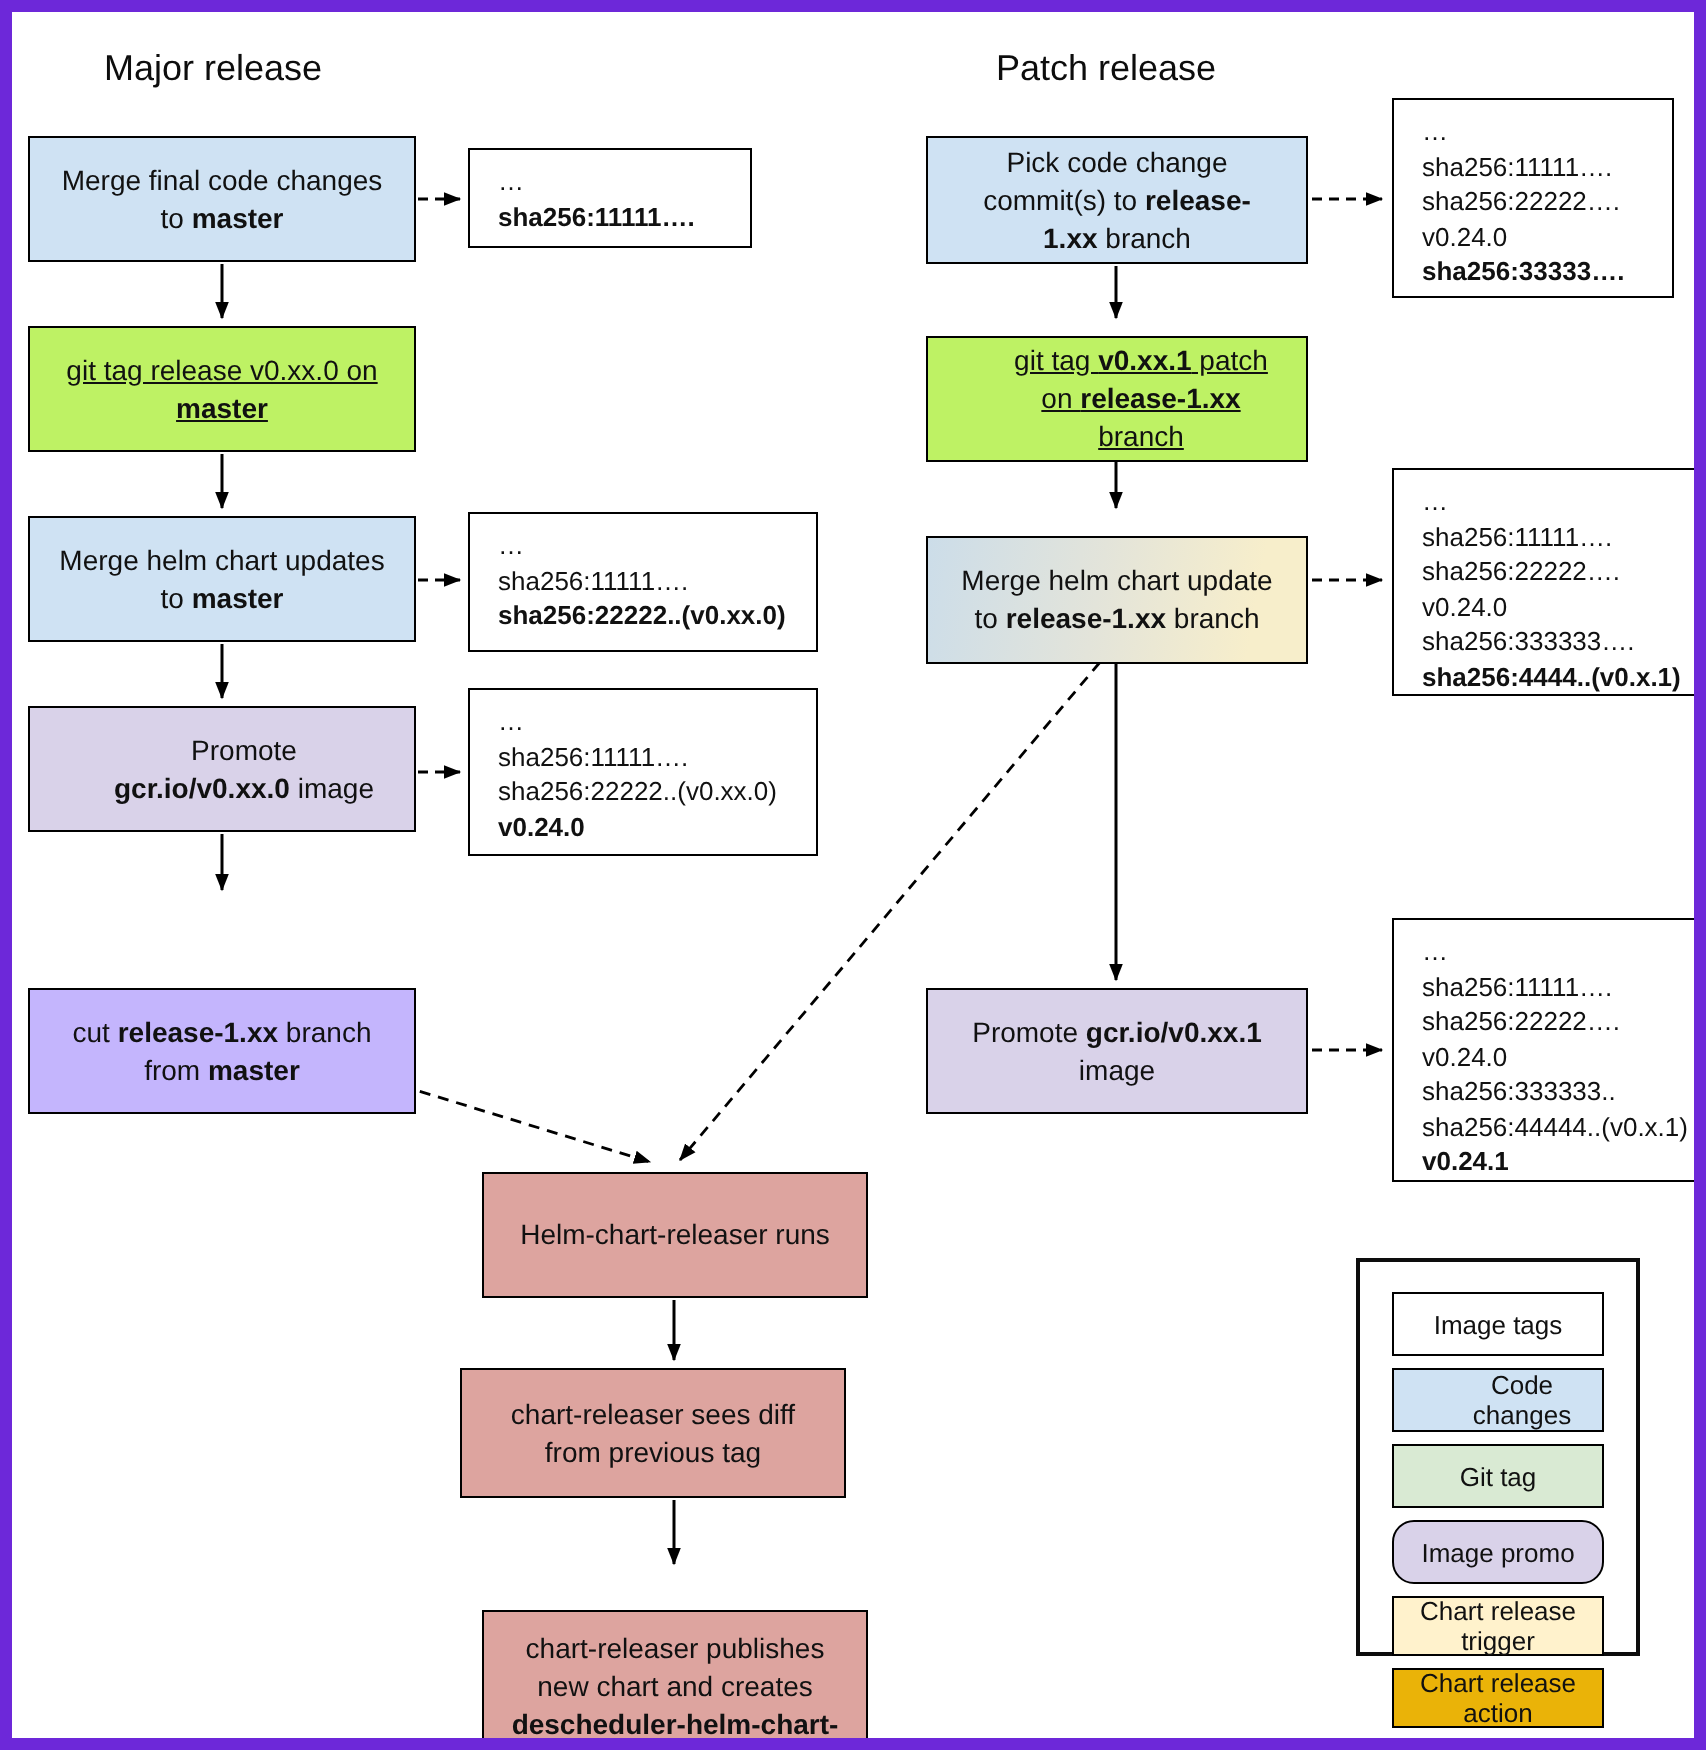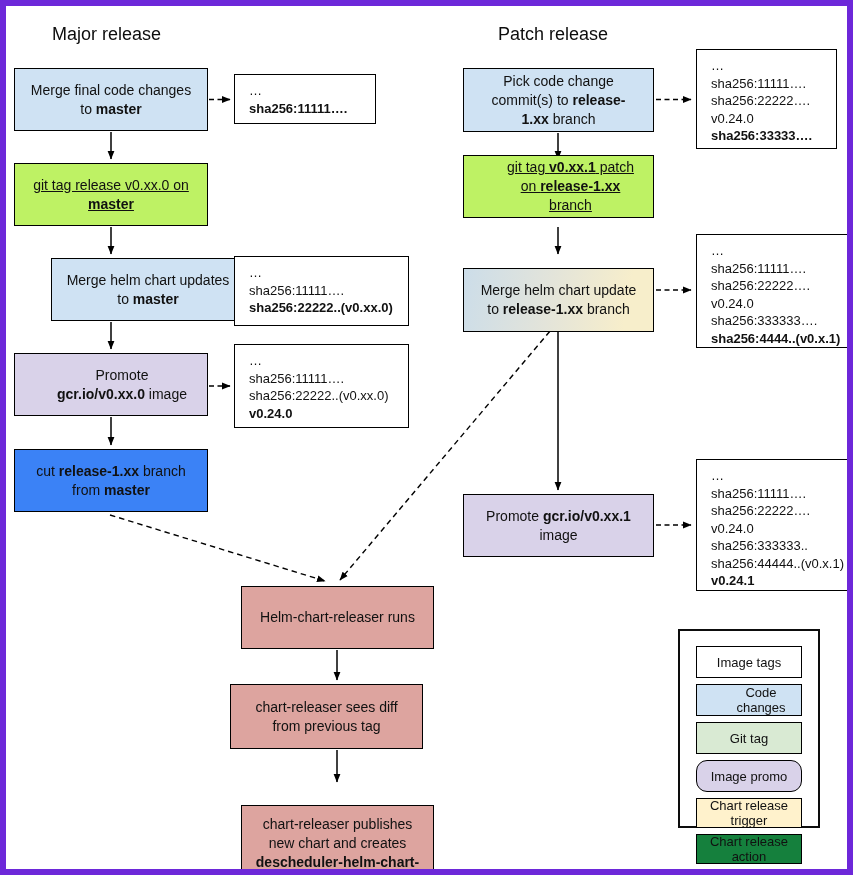--- a/index.html
+++ b/index.html
@@ -14,21 +14,21 @@
   .node{
     position:absolute;box-sizing:border-box;border:1.5px solid #000;
     display:flex;align-items:center;justify-content:center;
     text-align:center;font-size:14px;line-height:19px;padding:2px 14px;
   }
   .node .node-label{overflow-wrap:break-word;width:100%;}
   .node b{font-weight:bold;}
   .bg-blue{background:#cfe2f3;}
   .bg-green{background:#bef264;text-decoration:underline;}
   .bg-purple{background:#d9d2e9;}
-  .bg-yellow{background:#3b82f6;}
+  .bg-yellow{background:#c4b5fd;margin-top:45px;}
   .bg-red{background:#dda49f;}
   .bg-gradient{background:linear-gradient(100deg,#ccdde9 0%,#e3e4da 45%,#f7eecb 85%);margin-top:10px;}
   .anno{
     position:absolute;box-sizing:border-box;border:1.5px solid #000;background:#fff;
     font-size:13px;line-height:17.5px;padding:7px 6px 0 14px;text-align:left;
   }
   .anno-text > span, .anno-text > b{display:block;white-space:nowrap;}
   .legend{
     position:absolute;left:672px;top:623px;width:142px;height:199px;
     box-sizing:border-box;border:2.5px solid #0d0d0d;background:#fff;
@@ -39,21 +39,21 @@
     display:flex;align-items:center;justify-content:center;text-align:center;
     font-size:13px;line-height:15px;flex:0 0 auto;
   }
   .lg-h1{height:32px;}
   .lg-h2{height:30px;}
   .lg-white{background:#ffffff;}
   .lg-blue{background:#cfe2f3;padding-left:24px;}
   .lg-green{background:#d9ead3;}
   .lg-purple{background:#d9d2e9;border-radius:11px;}
   .lg-yellow{background:#fff2cc;}
-  .lg-red{background:#15803d;}
+  .lg-red{background:#eab308;}
 </style>
 </head>
 <body>
 
 <div class="canvas">
 
   <svg class="connectors" viewBox="0 0 853 875" xmlns="http://www.w3.org/2000/svg">
     <defs>
       <marker id="ah" markerWidth="10" markerHeight="9" refX="8" refY="4" orient="auto" markerUnits="userSpaceOnUse">
         <path d="M0,0.6 L8.6,4 L0,7.4 Z" fill="#000"></path>
@@ -83,21 +83,21 @@
 
   <div class="col-title" style="left:46px;top:18px;">Major release</div>
   <div class="col-title" style="left:492px;top:18px;">Patch release</div>
 
   <div class="node bg-blue" style="left:8px;top:62px;width:194px;height:63px;">
     <span class="node-label"><span>Merge final code changes to </span><b>master</b></span>
   </div>
   <div class="node bg-green" style="left:8px;top:157px;width:194px;height:63px;">
     <span class="node-label"><span>git tag release v0.xx.0 on </span><b>master</b></span>
   </div>
-  <div class="node bg-blue" style="left:8px;top:252px;width:194px;height:63px;margin-left:37px;">
+  <div class="node bg-blue" style="left:8px;top:252px;width:194px;height:63px;">
     <span class="node-label"><span>Merge helm chart updates to </span><b>master</b></span>
   </div>
   <div class="node bg-purple" style="left:8px;top:347px;width:194px;height:63px;padding-left:36px;">
     <span class="node-label"><span>Promote </span><b>gcr.io/v0.xx.0</b><span> image</span></span>
   </div>
   <div class="node bg-yellow" style="left:8px;top:443px;width:194px;height:63px;">
     <span class="node-label"><span>cut </span><b>release-1.xx</b><span> branch from </span><b>master</b></span>
   </div>
 
   <div class="anno" style="left:228px;top:68px;width:142px;height:50px;">
@@ -118,21 +118,21 @@
         <span>…</span>
         <span>sha256:11111….</span>
         <span>sha256:22222..(v0.xx.0)</span>
         <b>v0.24.0</b>
       </div>
   </div>
 
   <div class="node bg-blue" style="left:457px;top:62px;width:191px;height:64px;">
     <span class="node-label"><span>Pick code change commit(s) to </span><b>release-1.xx</b><span> branch</span></span>
   </div>
-  <div class="node bg-green" style="left:457px;top:149px;width:191px;height:63px;padding-left:38px;">
+  <div class="node bg-green" style="left:457px;top:162px;width:191px;height:63px;padding-left:38px;">
     <span class="node-label"><span>git tag </span><b>v0.xx.1</b><span> patch on </span><b>release-1.xx</b><span> branch</span></span>
   </div>
   <div class="node bg-gradient" style="left:457px;top:252px;width:191px;height:64px;">
     <span class="node-label"><span>Merge helm chart update to </span><b>release-1.xx</b><span> branch</span></span>
   </div>
   <div class="node bg-purple" style="left:457px;top:488px;width:191px;height:63px;">
     <span class="node-label"><span>Promote </span><b>gcr.io/v0.xx.1</b><span> image</span></span>
   </div>
 
   <div class="anno" style="left:690px;top:43px;width:141px;height:100px;">

